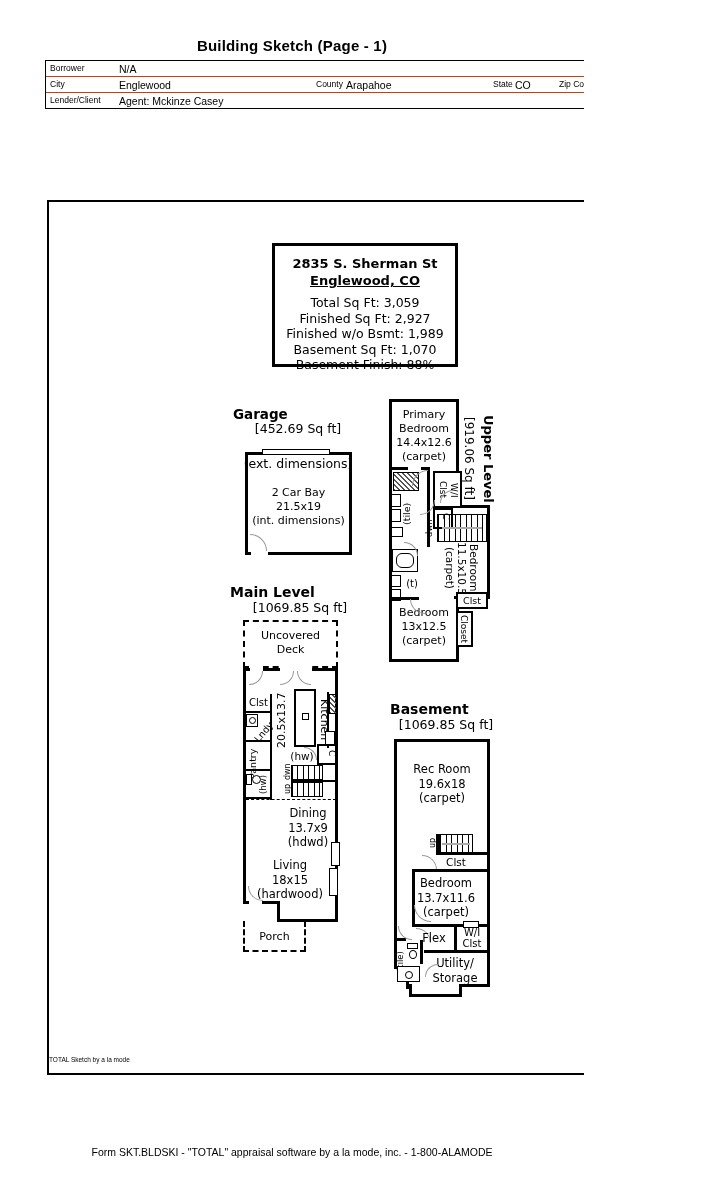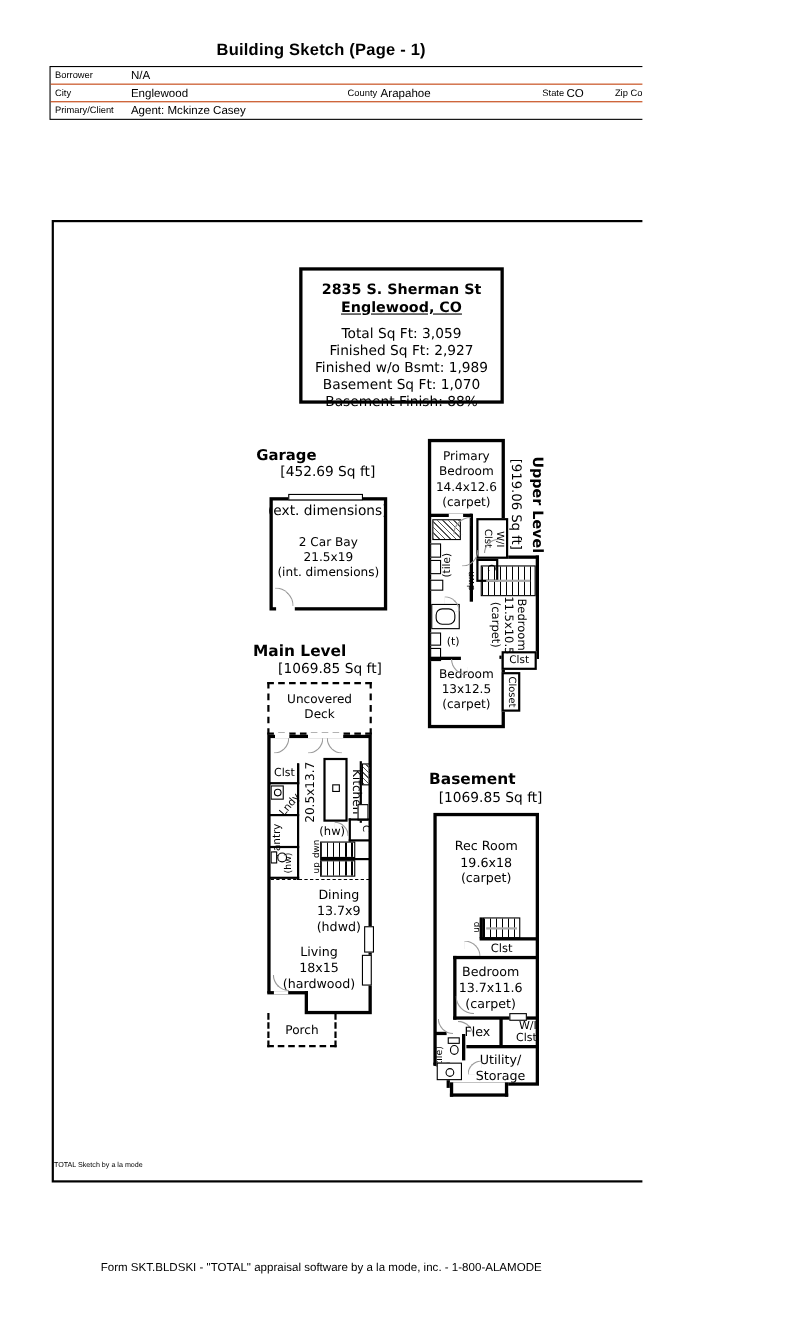--- a/index.html
+++ b/index.html
@@ -60,21 +60,21 @@
       <span class="hlabel">City</span>
       <span class="hval">Englewood</span>
       <span class="hlabel2" style="left:270px">County</span>
       <span class="hval2" style="left:300px">Arapahoe</span>
       <span class="hlabel2" style="left:447px">State</span>
       <span class="hval2" style="left:469px">CO</span>
       <span class="hlabel2" style="left:513px">Zip Code</span>
       <span class="hval2" style="left:549px">80113</span>
     </div>
     <div class="hrow">
-      <span class="hlabel">Primary/Client</span>
+      <span class="hlabel">Lender/Client</span>
       <span class="hval">Agent: Mckinze Casey</span>
     </div>
   </div>
 
   <div class="a sketch-border"></div>
 
   <div class="a summary">
     <div class="ad">2835 S. Sherman St</div>
     <div class="ad" style="margin-bottom:6px;"><u>Englewood, CO</u></div>
     <div class="ln">Total Sq Ft: 3,059</div>
@@ -232,21 +232,21 @@
   <div class="lbl" style="left:410px;top:876px;width:72px;font-size:11.5px;">Bedroom
 13.7x11.6
 (carpet)</div>
   <div class="w" style="left:412px;top:924px;width:78px;height:2.5px;"></div>
   <div class="arc arc-bl" style="left:414px;top:905px;width:17px;height:17px;"></div>
   <div class="arc arc-tr" style="left:416px;top:928px;width:15px;height:15px;"></div>
   <div class="lbl" style="left:413px;top:931px;width:42px;font-size:11.5px;">Flex</div>
   <div class="w" style="left:454px;top:926px;width:2.5px;height:26px;"></div>
   <div class="w" style="left:424px;top:950px;width:66px;height:2.5px;"></div>
   <div class="fx" style="left:463px;top:921px;width:16px;height:7px;border-width:1.5px;"></div>
-  <div class="lbl" style="left:456px;top:927px;width:32px;font-size:10px;line-height:1.1;text-align:right;">W/I
+  <div class="lbl" style="left:456px;top:927px;width:32px;font-size:10px;line-height:1.1;">W/I
 Clst</div>
   <div class="w" style="left:420px;top:940px;width:2.5px;height:24px;"></div>
   <div class="w" style="left:396px;top:938px;width:10px;height:2.5px;"></div>
   <div class="arc arc-bl" style="left:398px;top:926px;width:14px;height:14px;"></div>
   <div class="vccw" style="left:396px;top:944px;height:34px;font-size:8.5px;">(tile)</div>
   <div class="fx" style="left:407px;top:943px;width:11px;height:6px;"></div>
   <div class="circ" style="left:409px;top:950px;width:8px;height:9px;"></div>
   <div class="fx" style="left:397px;top:966px;width:23px;height:16px;border-width:1.5px;">
     <div class="circ" style="left:7px;top:4px;width:8px;height:8px;"></div>
   </div>

